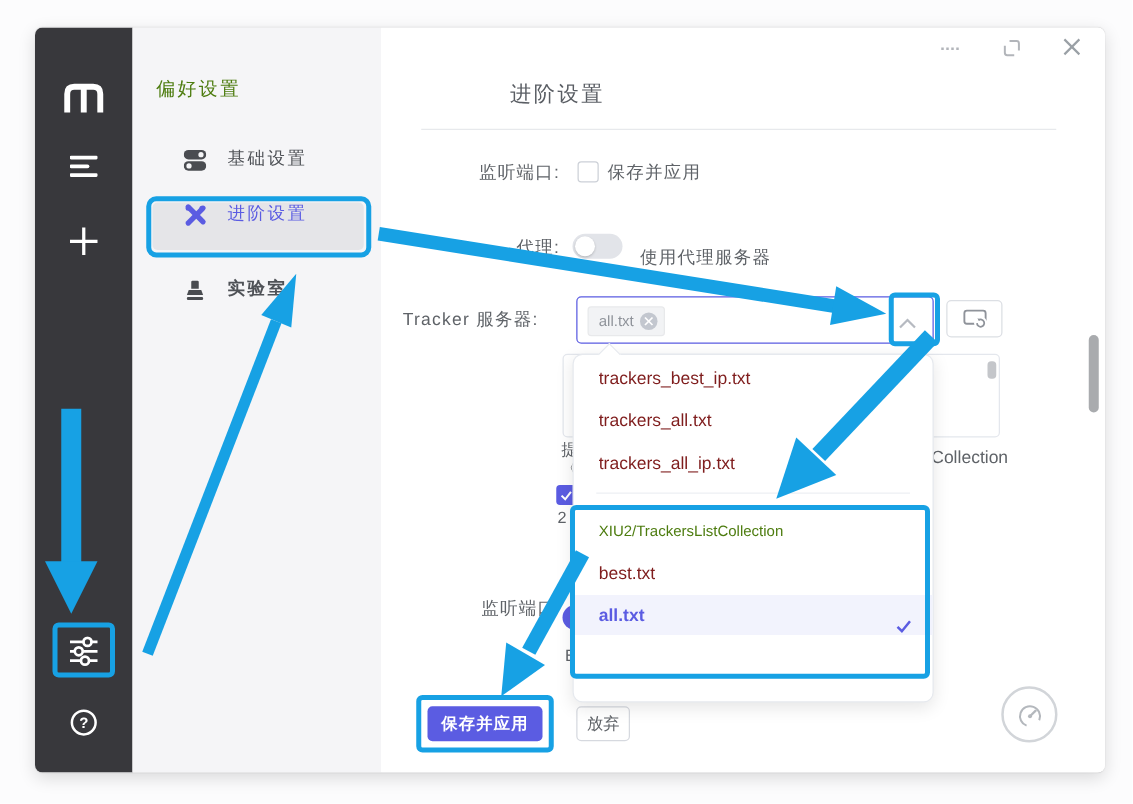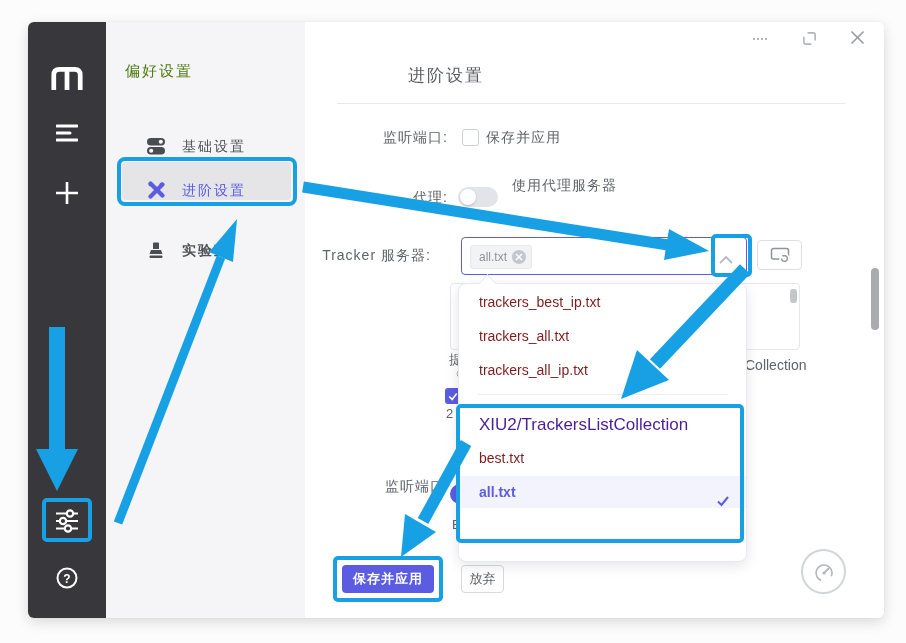--- a/index.html
+++ b/index.html
@@ -6,21 +6,21 @@
   body{font-family:"Liberation Sans","DejaVu Sans",sans-serif;background:#fff;}
   .stage{position:relative;width:906px;height:643px;background:#fcfcfd;overflow:hidden;}
   .window{position:absolute;left:28px;top:22px;width:856px;height:596px;background:#fff;
           border-radius:6px;box-shadow:0 4px 14px rgba(0,0,0,.14),0 0 1px rgba(0,0,0,.15);overflow:hidden;}
   
   .sidebar{position:absolute;left:0;top:0;width:78px;height:596px;background:#38383c;}
   .side-ic{position:absolute;left:0;width:78px;display:flex;justify-content:center;align-items:center;}
   
   .panel{position:absolute;left:78px;top:0;width:199px;height:596px;background:#f5f5f7;}
   .panel-title{position:absolute;left:19px;top:40px;font-size:15px;letter-spacing:2px;color:#4d7c0f;}
-  .menu-item{position:absolute;left:16px;width:169px;height:38px;border-radius:4px;display:flex;align-items:flex-end;cursor:pointer;}
+  .menu-item{position:absolute;left:16px;width:169px;height:38px;border-radius:4px;display:flex;align-items:flex-start;cursor:pointer;}
   .menu-item .mi-icon{margin-left:24px;width:20px;height:20px;display:flex;align-items:center;justify-content:center;}
   .menu-item .mi-label{margin-left:16px;font-size:14px;letter-spacing:2px;color:#4f5257;}
   .menu-item.active{background:#e5e5e8;}
   .menu-item.active .mi-label{color:#5b5ce2;}
   
   .main{position:absolute;left:277px;top:0;width:579px;height:596px;background:#fff;}
   .winctl{position:absolute;display:flex;align-items:center;justify-content:center;cursor:pointer;}
   .main-title{position:absolute;left:103px;top:42px;font-size:17px;letter-spacing:2px;color:#5a5e64;}
   .divider{position:absolute;left:32px;top:81px;width:508px;height:1px;background:#e7e9ec;}
   .form-label{position:absolute;left:0;width:143px;text-align:right;font-size:14px;color:#5f6368;letter-spacing:1px;}
@@ -41,21 +41,21 @@
   .frag-check{position:absolute;left:140px;top:366px;width:16px;height:16px;border-radius:3px;background:#5b5ce2;
               display:flex;align-items:center;justify-content:center;}
   .frag-circle{position:absolute;left:145px;top:462px;width:20px;height:20px;border-radius:50%;background:#5b5ce2;}
   
   .dropdown{position:absolute;left:153px;top:261px;width:287px;height:277px;background:#fff;border:1px solid #e6e9ee;
             border-radius:8px;box-shadow:0 4px 14px rgba(0,0,0,.10);z-index:20;}
   .dd-caret{position:absolute;left:22px;top:-7px;width:12px;height:12px;background:#fff;border-left:1px solid #e6e9ee;border-top:1px solid #e6e9ee;transform:rotate(45deg);}
   .dd-item{position:absolute;left:0;width:100%;height:32px;line-height:32px;padding-left:20px;box-sizing:border-box;
            font-size:14px;color:#7f1d1d;cursor:pointer;}
   .dd-divider{position:absolute;left:18px;top:110px;width:251px;height:1px;background:#edeff3;}
-  .dd-group{position:absolute;left:20px;top:132px;height:18px;line-height:18px;font-size:17px;color:#4c1d95;}
+  .dd-group{position:absolute;left:20px;top:132px;height:18px;line-height:18px;font-size:12px;color:#4d7c0f;}
   .dd-item.selected{background:#f2f3fd;color:#5b5ce2;font-weight:bold;}
   .dd-check{position:absolute;right:16px;top:10px;}
   
   .btn-save{position:absolute;left:37px;top:543px;width:92px;height:28px;background:#5b5ce2;border-radius:4px;border:none;
             color:#fff;font-size:13px;font-weight:bold;letter-spacing:1px;display:flex;align-items:center;justify-content:center;cursor:pointer;}
   .btn-discard{position:absolute;left:156px;top:543px;width:43px;height:28px;background:#fff;border:1px solid #d6d9df;border-radius:4px;
             color:#5f6368;font-size:13px;display:flex;align-items:center;justify-content:center;cursor:pointer;}
   .gauge-btn{position:absolute;left:496px;top:527px;width:45px;height:45px;border:2px solid #d2d5d9;border-radius:50%;box-sizing:border-box;
             display:flex;align-items:center;justify-content:center;background:#fff;cursor:pointer;}
   .scrollbar{position:absolute;left:566px;top:246px;width:8px;height:62px;border-radius:4px;background:#a9abae;}
@@ -168,21 +168,21 @@
       <div class="divider"></div>
 
       <div class="form-label" style="top:107px;">监听端口:</div>
       <div class="checkbox"></div>
       <div class="opt-text" style="left:181px;top:107px;">保存并应用</div>
 
       <div class="form-label" style="top:167px;">代理:</div>
       <div class="toggle">
           <div class="knob"></div>
         </div>
-      <div class="opt-text" style="left:207px;top:155px;">使用代理服务器</div>
+      <div class="opt-text" style="left:207px;top:175px;">使用代理服务器</div>
 
       <div class="form-label" style="top:225px;text-align:center;">Tracker 服务器:</div>
       <div class="select">
         <div class="tag">
           <span>all.txt</span>
           <span class="tclose">
             <svg width="8" height="8" viewBox="0 0 8 8">
               <line x1="1" y1="1" x2="7" y2="7" stroke="#fff" stroke-width="1.4"></line>
               <line x1="7" y1="1" x2="1" y2="7" stroke="#fff" stroke-width="1.4"></line>
             </svg>

